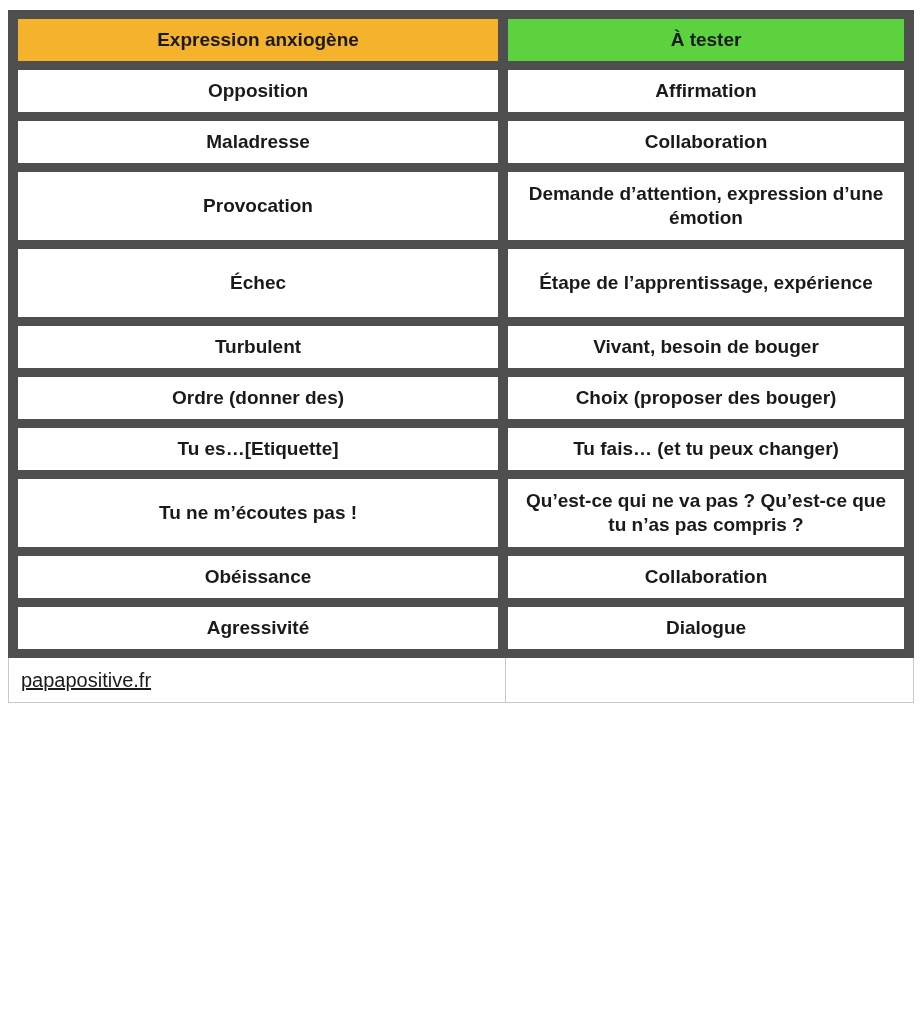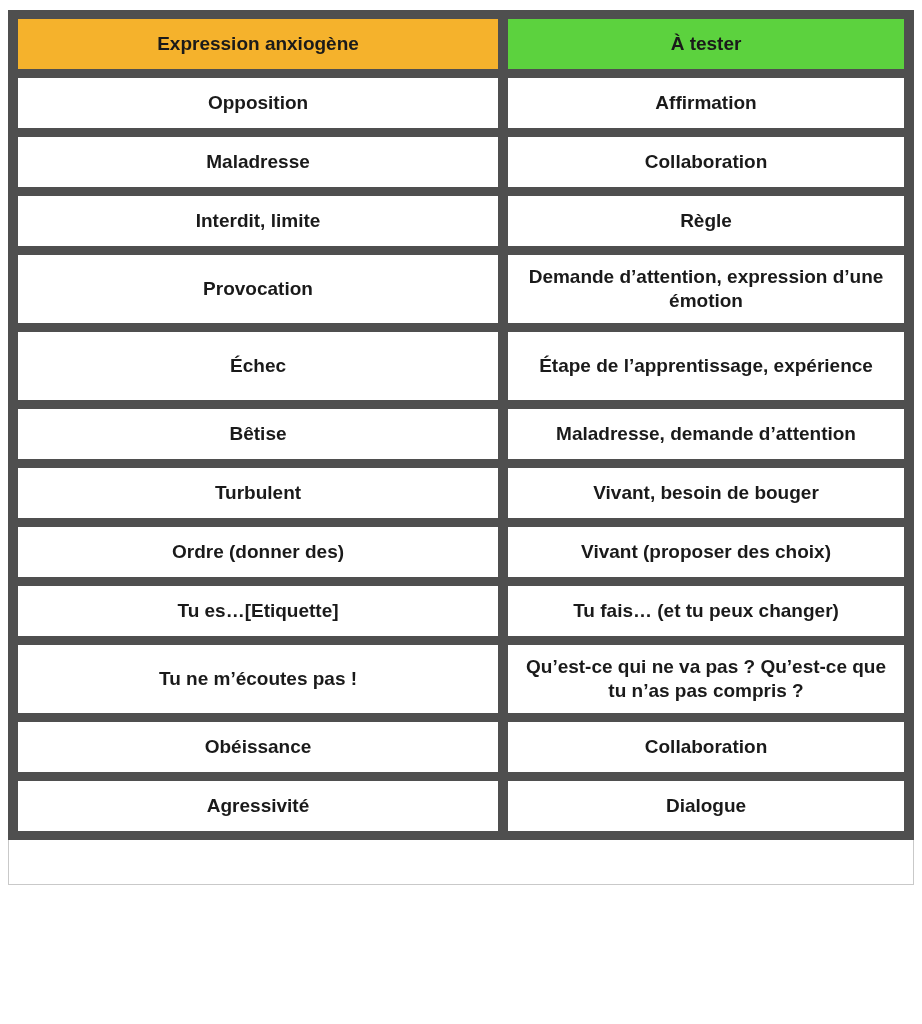--- a/index.html
+++ b/index.html
@@ -27,21 +27,21 @@
   table.main th,
   table.main td {
     background: #ffffff;
     text-align: center;
     vertical-align: middle;
     font-weight: bold;
     font-size: 19px;
     line-height: 1.25;
     color: #1a1a1a;
     padding: 4px 12px;
-    height: 50px;
+    height: 42px;
     box-sizing: border-box;
   }
   table.main tr.tall th,
   table.main tr.tall td { height: 68px; }
   table.main th { font-size: 19px; }
   .footer-row {
     width: 906px;
     display: flex;
     border-bottom: 1px solid #c9c9c9;
     border-left: 1px solid #c9c9c9;
@@ -85,43 +85,35 @@
     </thead>
     <tbody>
         <tr>
     <td>Opposition</td>
     <td>Affirmation</td>
   </tr>
         <tr>
     <td>Maladresse</td>
     <td>Collaboration</td>
   </tr>
-        <tr>
-    <td>Interdit, limite</td>
-    <td>Règle</td>
-  </tr>
         <tr class="tall">
     <td>Provocation</td>
     <td>Demande d’attention, expression d’une émotion</td>
   </tr>
         <tr class="tall">
     <td>Échec</td>
     <td>Étape de l’apprentissage, expérience</td>
   </tr>
         <tr>
-    <td>Bêtise</td>
-    <td>Maladresse, demande d’attention</td>
-  </tr>
-        <tr>
     <td>Turbulent</td>
     <td>Vivant, besoin de bouger</td>
   </tr>
         <tr>
     <td>Ordre (donner des)</td>
-    <td>Vivant (proposer des choix)</td>
+    <td>Choix (proposer des bouger)</td>
   </tr>
         <tr>
     <td>Tu es…[Etiquette]</td>
     <td>Tu fais… (et tu peux changer)</td>
   </tr>
         <tr class="tall">
     <td>Tu ne m’écoutes pas !</td>
     <td>Qu’est-ce qui ne va pas ? Qu’est-ce que tu n’as pas compris ?</td>
   </tr>
         <tr>
@@ -129,16 +121,19 @@
     <td>Collaboration</td>
   </tr>
         <tr>
     <td>Agressivité</td>
     <td>Dialogue</td>
   </tr>
       </tbody>
   </table>
 
   <div class="footer-row">
+    <div class="footer-cell-left">
+      <span class="site-link">papapositive.fr</span>
+    </div>
     <div class="footer-cell-right"></div>
   </div>
 
 </div>
 
 </body></html>

